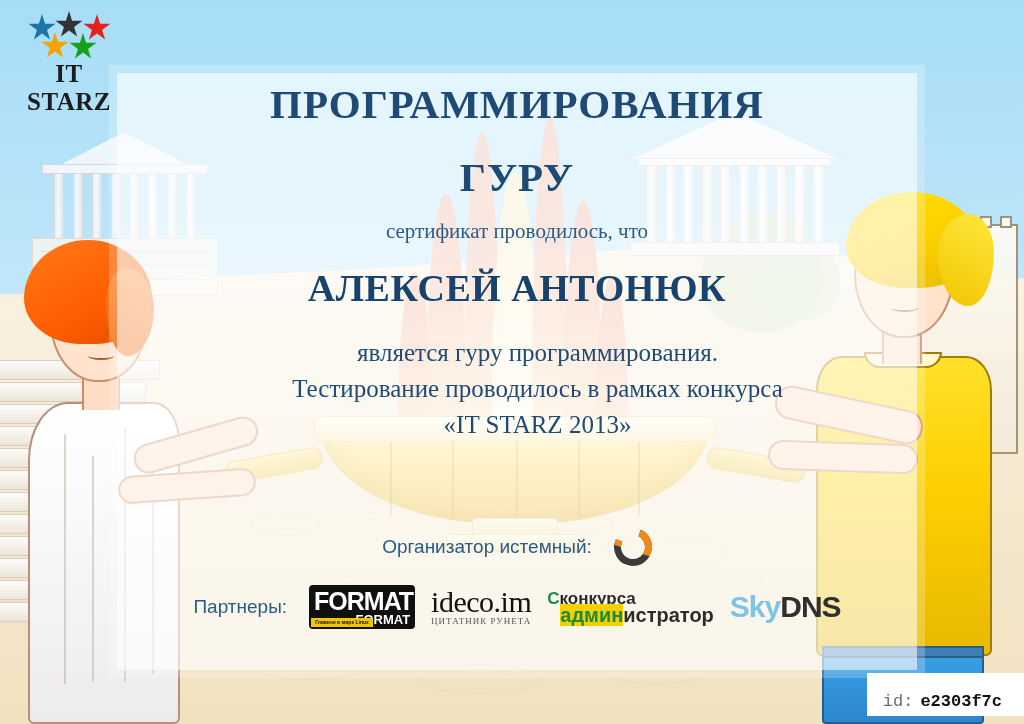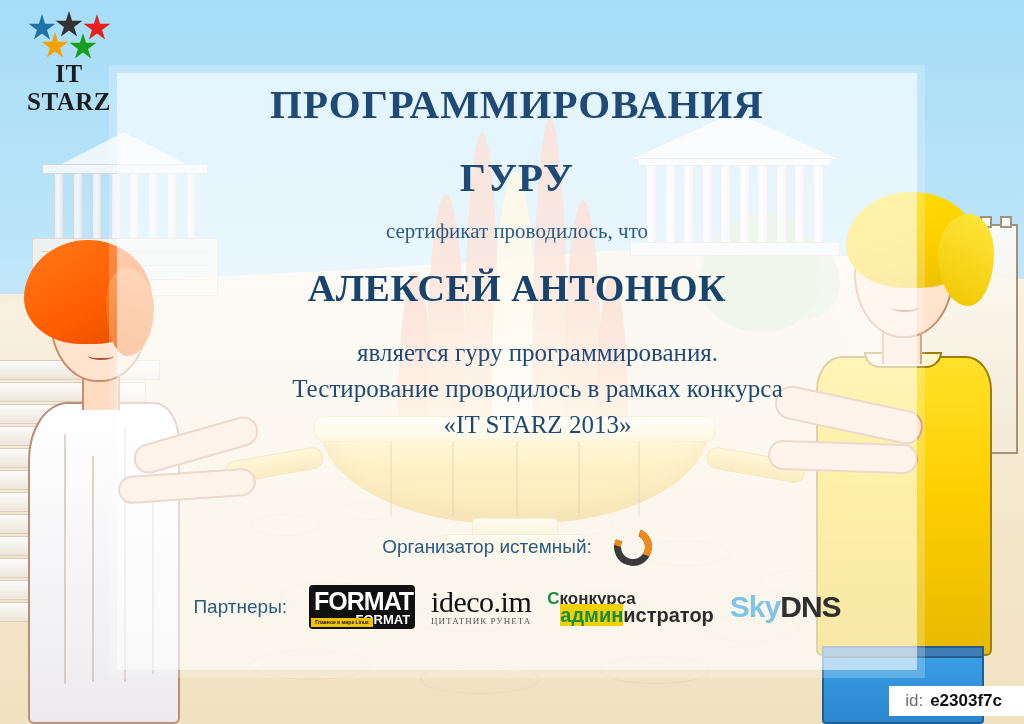--- a/index.html
+++ b/index.html
@@ -316,22 +316,22 @@
   .star.s5 { left: 55px; top: 25px; background: #17a01c; }
   .logo .word {
     position: absolute; left: 0; top: 52px; width: 110px; text-align: center;
     font-family: "Liberation Serif", serif; font-weight: bold; font-size: 25px;
     color: #1c1c1c; letter-spacing: .5px;
   }
 
   
   .idbadge {
     position: absolute; right: 0; bottom: 8px;
-    background: #ffffff; padding: 5px 22px 5px 16px;
-    font-size: 17px; font-family: Liberation Sans, sans-serif;
+    background: #ffffff; padding: 19px 22px 5px 16px;
+    font-size: 17px; font-family: Liberation Mono, monospace;
   }
   .idbadge .k { color: #6f6f6f; }
   .idbadge .v { color: #111; font-weight: bold; margin-left: 7px; }
 </style>
 </head>
 <body>
 
 <div id="cert">
 
   <div class="ground"></div>

